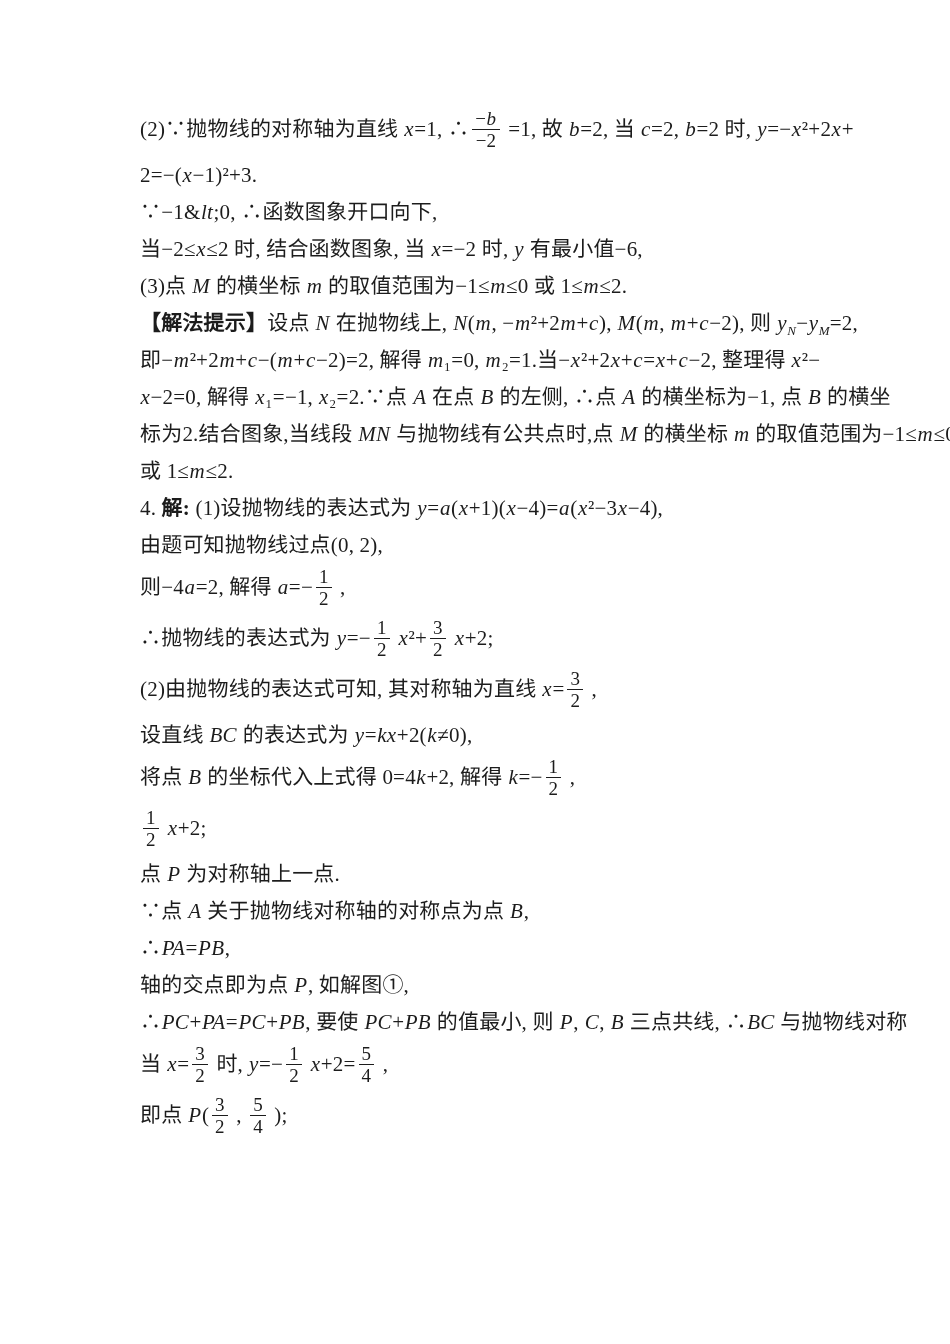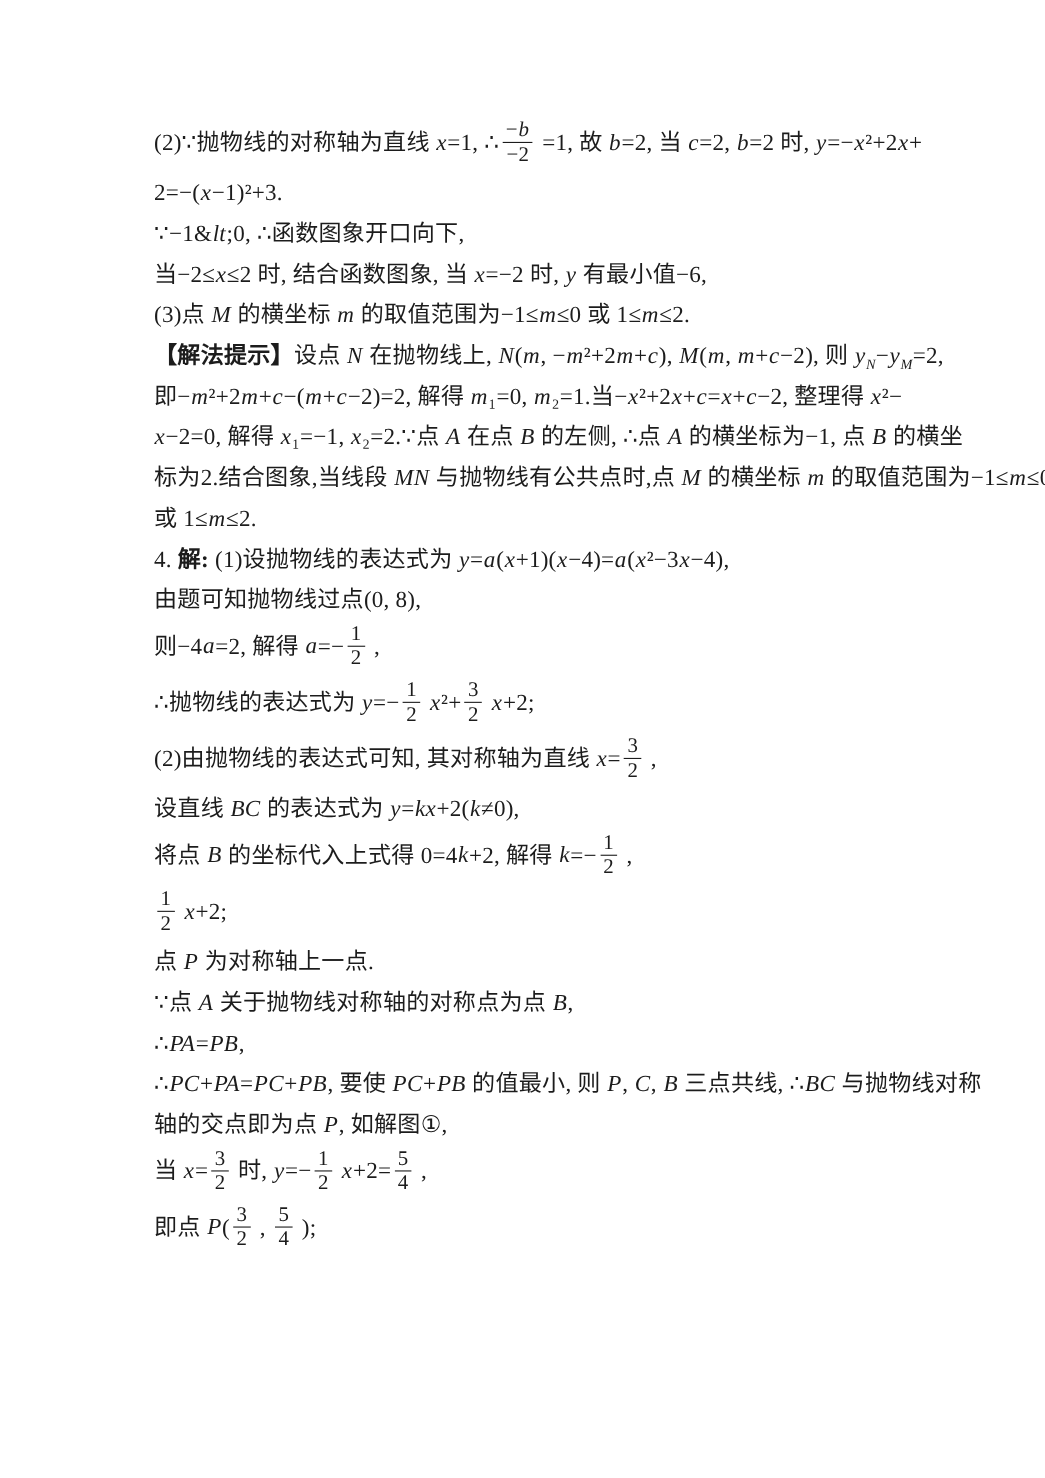--- a/index.html
+++ b/index.html
@@ -22,20 +22,21 @@
     background: #ffffff;
   }
   .doc-body {
     width: 718px;
   }
   .line {
     font-size: 21px;
     line-height: 37px;
     white-space: nowrap;
     letter-spacing: 0.2px;
+    font-family: Liberation Serif, serif;
   }
   .line.tall {
     padding: 4px 0;
   }
   .seg { display: inline; }
   .seg.bold { font-weight: bold; margin-top: 18px; }
   i {
     font-style: italic;
     padding: 0 0.5px;
   }
@@ -70,21 +71,21 @@
       <div class="line"><span class="seg">2=−(<i>x</i>−1)²+3.</span></div>
       <div class="line"><span class="seg">∵−1&amp;<i>lt</i>;0, ∴函数图象开口向下,</span></div>
       <div class="line"><span class="seg">当−2≤<i>x</i>≤2 时, 结合函数图象, 当 <i>x</i>=−2 时, <i>y</i> 有最小值−6,</span></div>
       <div class="line"><span class="seg">(3)点 <i>M</i> 的横坐标 <i>m</i> 的取值范围为−1≤<i>m</i>≤0 或 1≤<i>m</i>≤2.</span></div>
       <div class="line"><span class="seg bold">【解法提示】</span><span class="seg">设点 <i>N</i> 在抛物线上, <i>N</i>(<i>m</i>, −<i>m</i>²+2<i>m</i>+<i>c</i>), <i>M</i>(<i>m</i>, <i>m</i>+<i>c</i>−2), 则 <i>y</i></span><sub class="subscript">N</sub><span class="seg">−<i>y</i></span><sub class="subscript">M</sub><span class="seg">=2,</span></div>
       <div class="line"><span class="seg">即−<i>m</i>²+2<i>m</i>+<i>c</i>−(<i>m</i>+<i>c</i>−2)=2, 解得 <i>m</i>₁=0, <i>m</i>₂=1.当−<i>x</i>²+2<i>x</i>+<i>c</i>=<i>x</i>+<i>c</i>−2, 整理得 <i>x</i>²−</span></div>
       <div class="line"><span class="seg"><i>x</i>−2=0, 解得 <i>x</i>₁=−1, <i>x</i>₂=2.∵点 <i>A</i> 在点 <i>B</i> 的左侧, ∴点 <i>A</i> 的横坐标为−1, 点 <i>B</i> 的横坐</span></div>
       <div class="line"><span class="seg">标为2.结合图象,当线段 <i>MN</i> 与抛物线有公共点时,点 <i>M</i> 的横坐标 <i>m</i> 的取值范围为−1≤<i>m</i>≤0</span></div>
       <div class="line"><span class="seg">或 1≤<i>m</i>≤2.</span></div>
       <div class="line"><span class="seg">4. </span><span class="seg bold">解: </span><span class="seg">(1)设抛物线的表达式为 <i>y</i>=<i>a</i>(<i>x</i>+1)(<i>x</i>−4)=<i>a</i>(<i>x</i>²−3<i>x</i>−4),</span></div>
-      <div class="line"><span class="seg">由题可知抛物线过点(0, 8),</span></div>
+      <div class="line"><span class="seg">由题可知抛物线过点(0, 2),</span></div>
       <div class="line tall"><span class="seg">则−4<i>a</i>=2, 解得 <i>a</i>=−</span><span class="frac">
           <span class="num">1</span>
           <span class="den">2</span>
         </span><span class="seg"> ,</span></div>
       <div class="line tall"><span class="seg">∴抛物线的表达式为 <i>y</i>=−</span><span class="frac">
           <span class="num">1</span>
           <span class="den">2</span>
         </span><span class="seg"> <i>x</i>²+</span><span class="frac">
           <span class="num">3</span>
           <span class="den">2</span>
@@ -98,22 +99,22 @@
           <span class="num">1</span>
           <span class="den">2</span>
         </span><span class="seg"> ,</span></div>
       <div class="line tall"><span class="frac">
           <span class="num">1</span>
           <span class="den">2</span>
         </span><span class="seg"> <i>x</i>+2;</span></div>
       <div class="line"><span class="seg">点 <i>P</i> 为对称轴上一点.</span></div>
       <div class="line"><span class="seg">∵点 <i>A</i> 关于抛物线对称轴的对称点为点 <i>B</i>,</span></div>
       <div class="line"><span class="seg">∴<i>PA</i>=<i>PB</i>,</span></div>
+      <div class="line"><span class="seg">轴的交点即为点 <i>P</i>, 如解图①,</span></div>
       <div class="line"><span class="seg">∴<i>PC</i>+<i>PA</i>=<i>PC</i>+<i>PB</i>, 要使 <i>PC</i>+<i>PB</i> 的值最小, 则 <i>P</i>, <i>C</i>, <i>B</i> 三点共线, ∴<i>BC</i> 与抛物线对称</span></div>
-      <div class="line"><span class="seg">轴的交点即为点 <i>P</i>, 如解图①,</span></div>
       <div class="line tall"><span class="seg">当 <i>x</i>=</span><span class="frac">
           <span class="num">3</span>
           <span class="den">2</span>
         </span><span class="seg"> 时, <i>y</i>=−</span><span class="frac">
           <span class="num">1</span>
           <span class="den">2</span>
         </span><span class="seg"> <i>x</i>+2=</span><span class="frac">
           <span class="num">5</span>
           <span class="den">4</span>
         </span><span class="seg"> ,</span></div>

